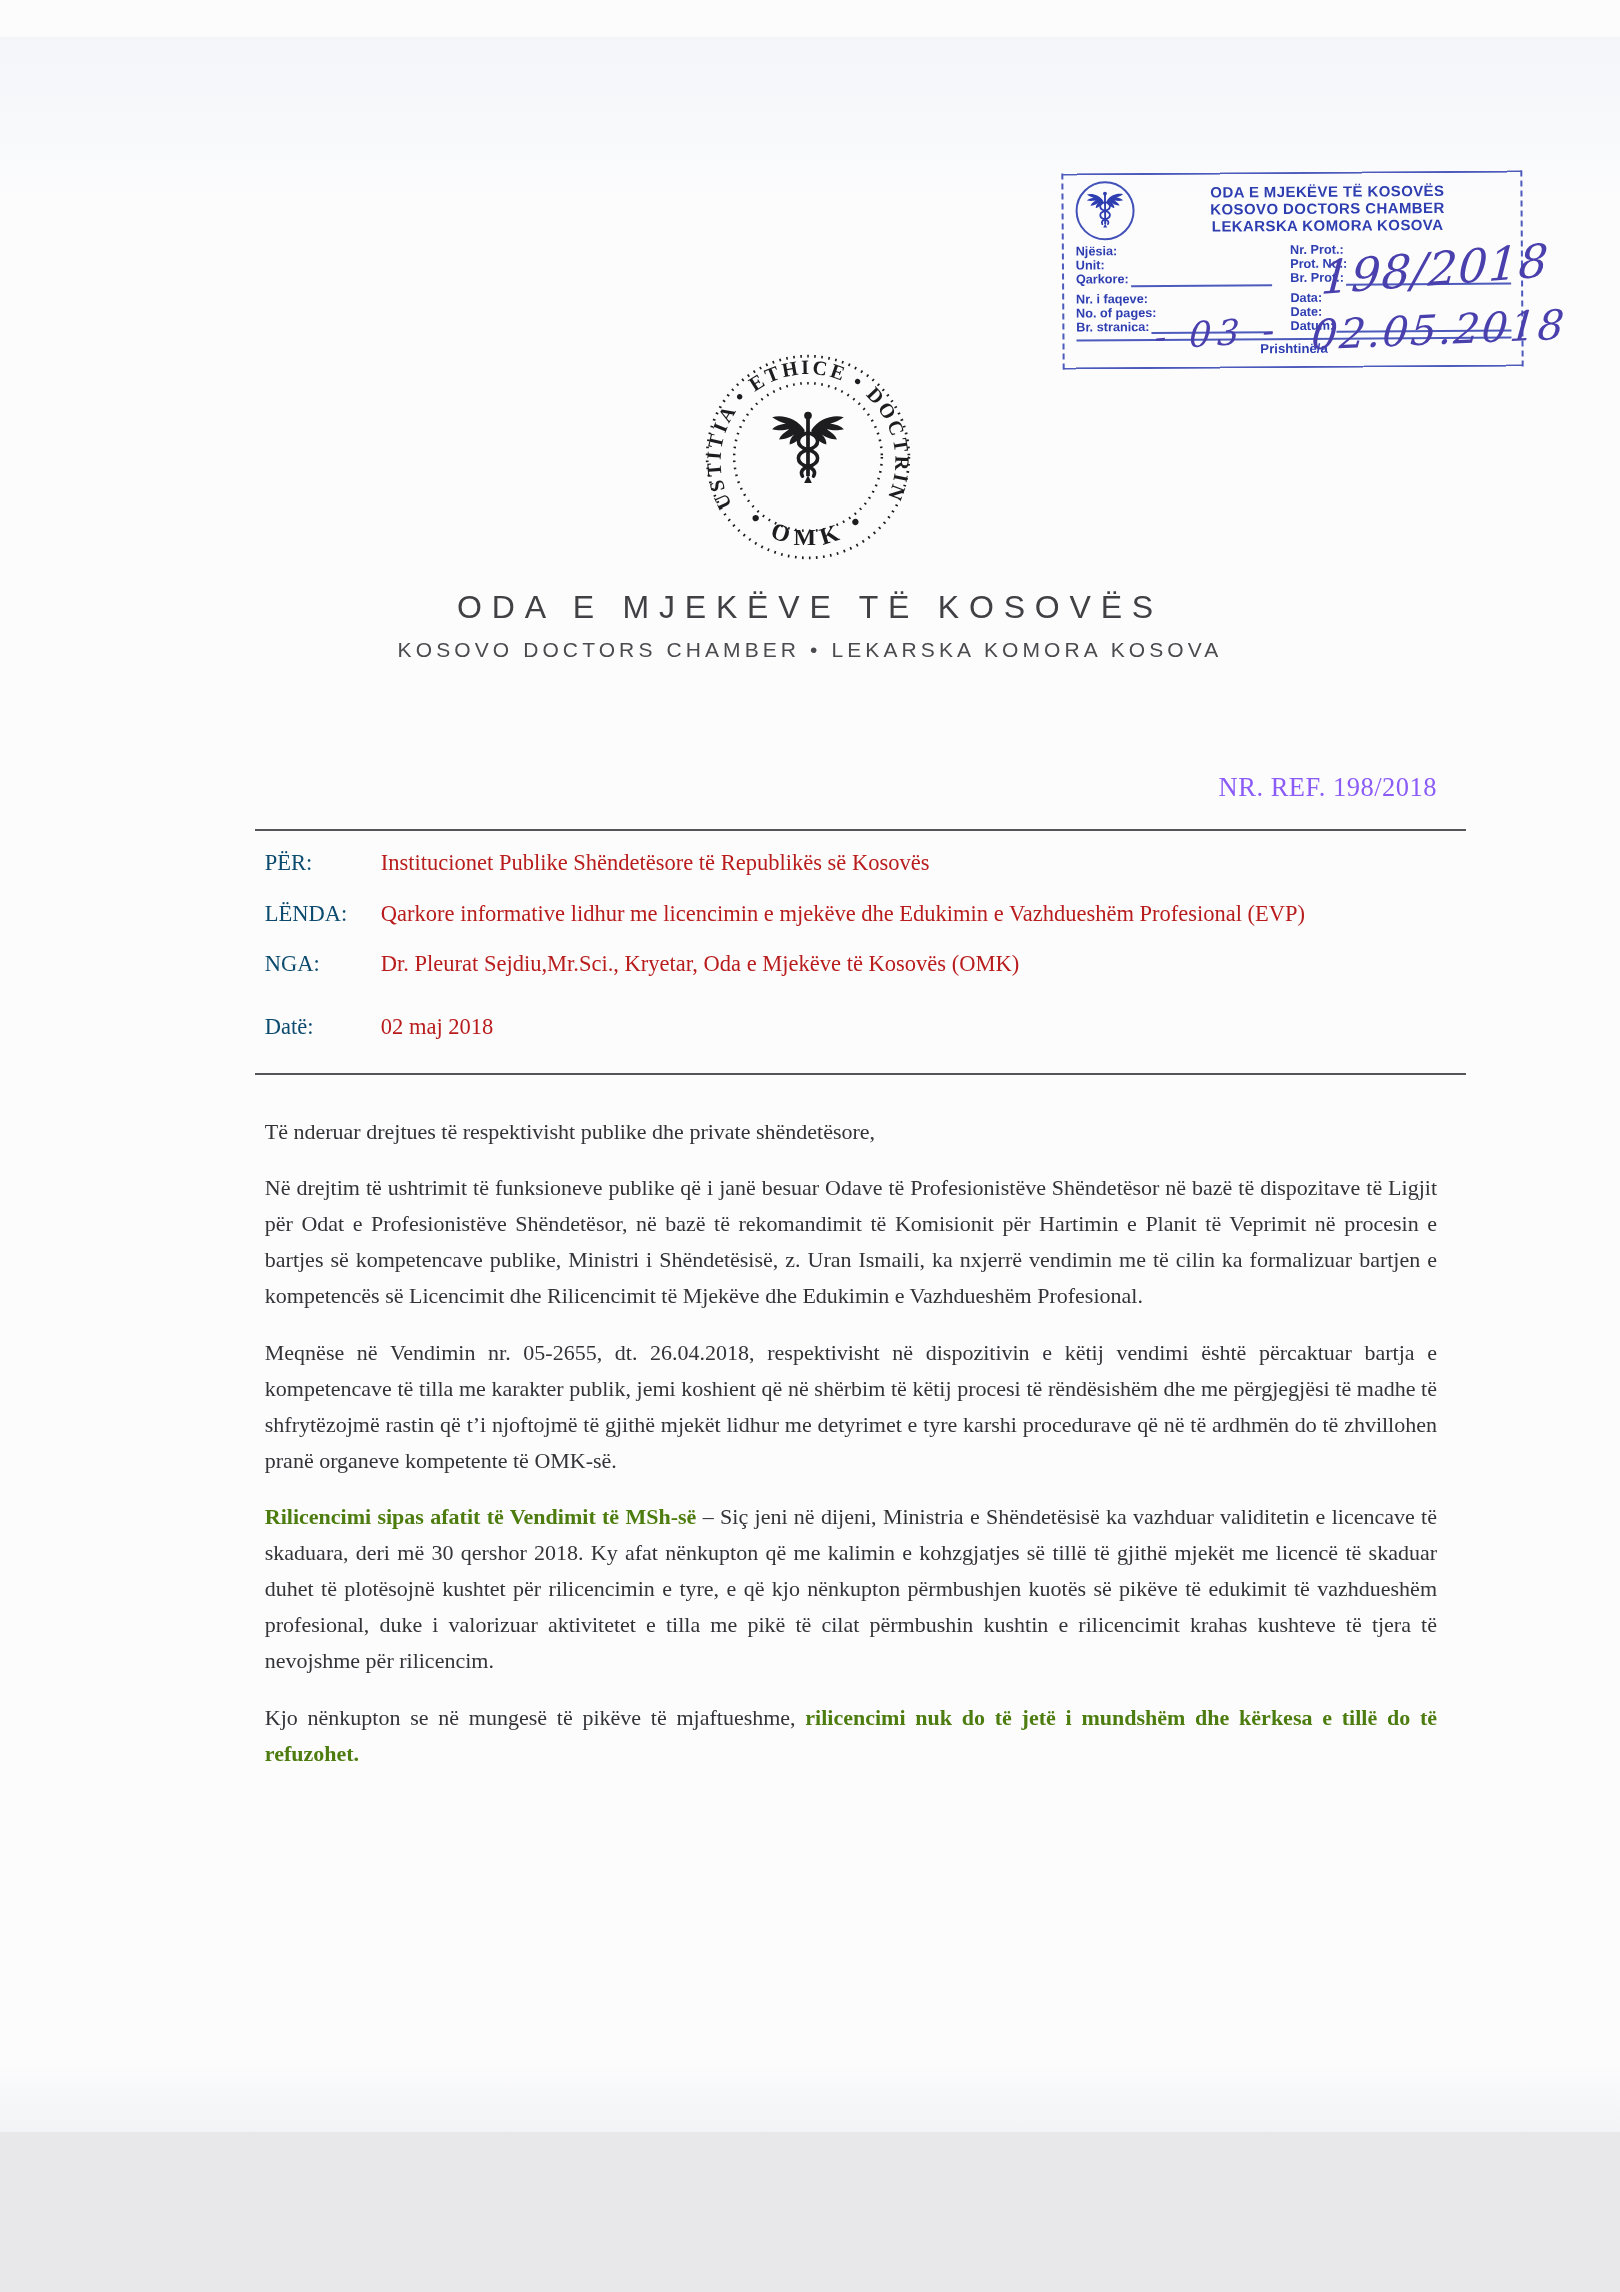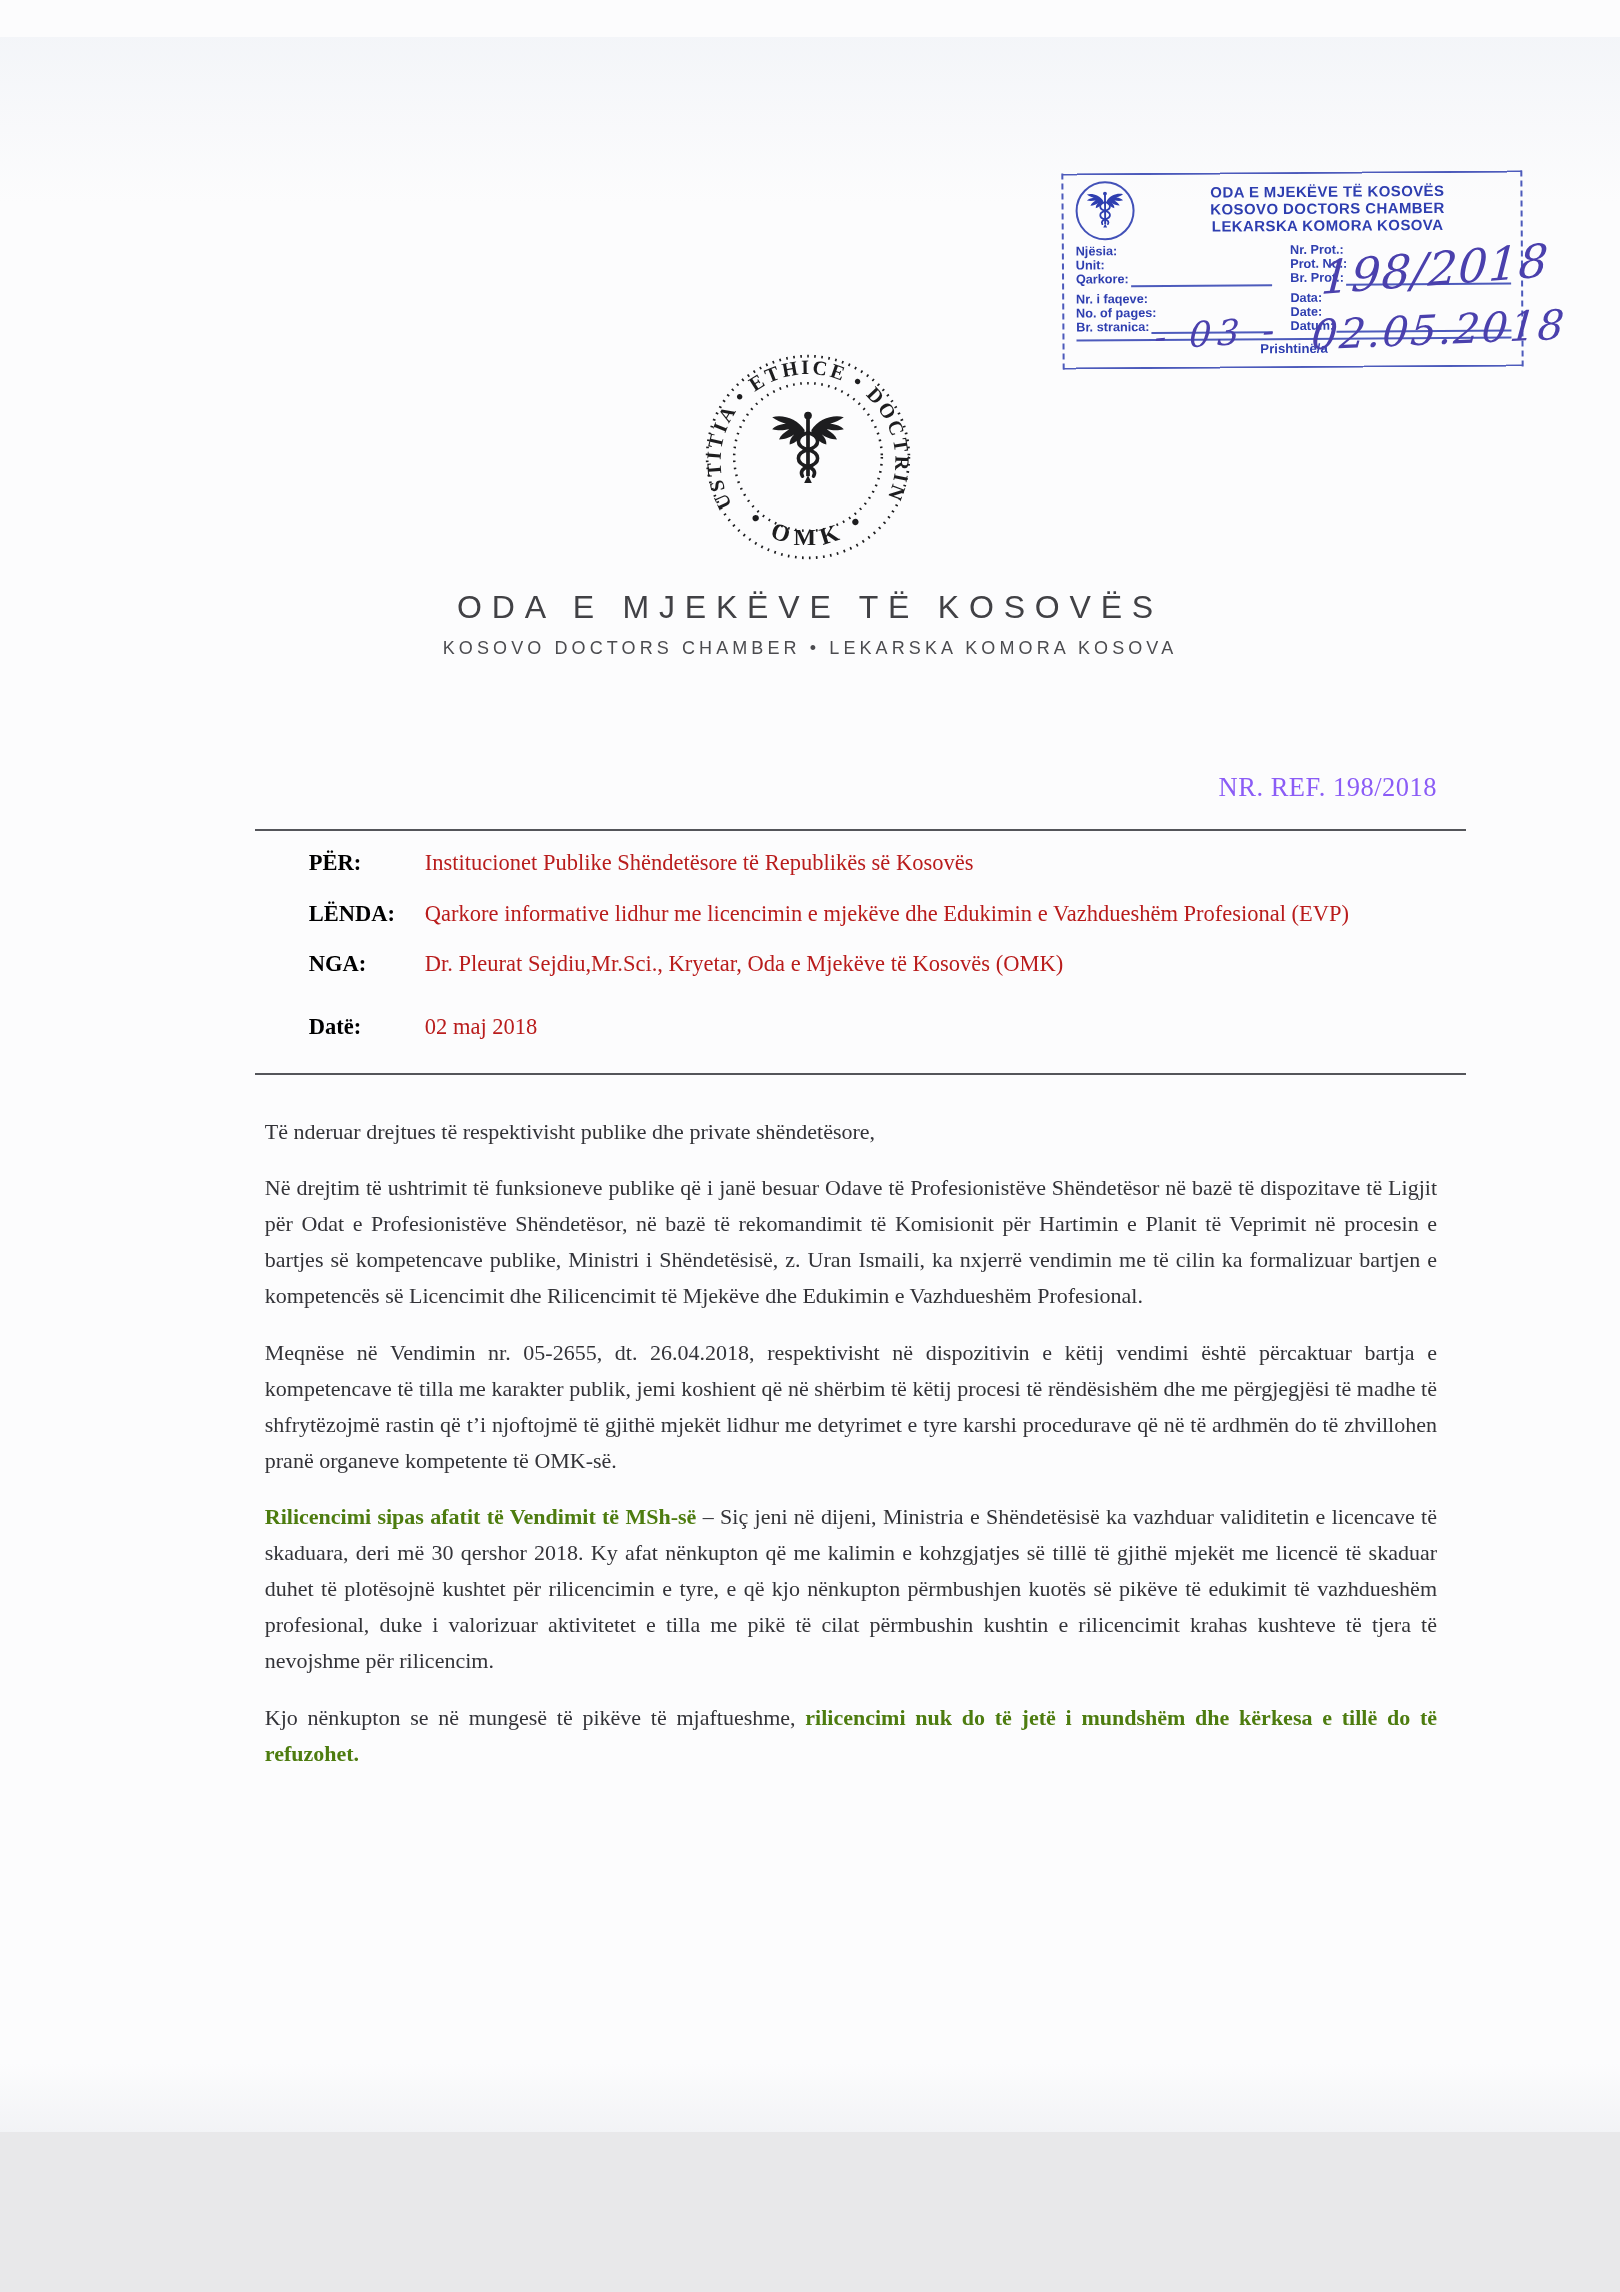--- a/index.html
+++ b/index.html
@@ -65,32 +65,32 @@
   .hand-date{left:247px;top:133px;font-size:41px;transform:rotate(-2deg) skewX(-7deg);letter-spacing:2px;}
 
   
   .seal{position:absolute;left:704px;top:353px;width:208px;height:208px;color:#1d1d1f;}
   .seal svg{width:100%;height:100%;}
   .seal text{font-family:"Liberation Serif",serif;font-weight:bold;}
 
   
   .head-block{position:absolute;left:0;top:589px;width:1620px;text-align:center;font-family:"Liberation Sans",sans-serif;}
   .head-title{font-size:32px;letter-spacing:9.8px;font-weight:400;color:#414145;white-space:nowrap;}
-  .head-sub{margin-top:11.8px;font-size:18px;letter-spacing:4.1px;font-weight:500;color:#4b4b4f;white-space:nowrap;}
+  .head-sub{margin-top:11.8px;font-size:21px;letter-spacing:4.1px;font-weight:500;color:#4b4b4f;white-space:nowrap;}
 
   
   .content{position:absolute;left:255px;top:772px;width:1211px;}
   .ref-line{
     text-align:right;padding-right:29px;
     font-size:26.5px;letter-spacing:0.5px;color:#8b5cf6;margin-bottom:25.5px;
   }
   .rule{height:2px;background:#54555a;border:none;margin:0;}
   .fields{padding:15.7px 29px 0 9.8px;}
   .field{display:flex;margin-bottom:16.7px;font-size:22.5px;line-height:1.5;}
-  .field-label{width:116px;flex-shrink:0;font-weight:bold;color:#000000;margin-left:44px;}
+  .field-label{width:116px;flex-shrink:0;font-weight:normal;color:#0c4a6e;}
   .field-value{flex:1;color:#b91c1c;}
   .field-date{margin-top:29px;margin-bottom:29px;}
   .body-text{padding:39px 29px 0 9.8px;font-size:22px;line-height:36px;color:#333338;}
   .body-text p{margin:0 0 20.6px 0;text-align:justify;}
   .body-text p.salut{text-align:left;}
   b{color:#4d7c0f;}
 </style>
 </head>
 <body>
 

